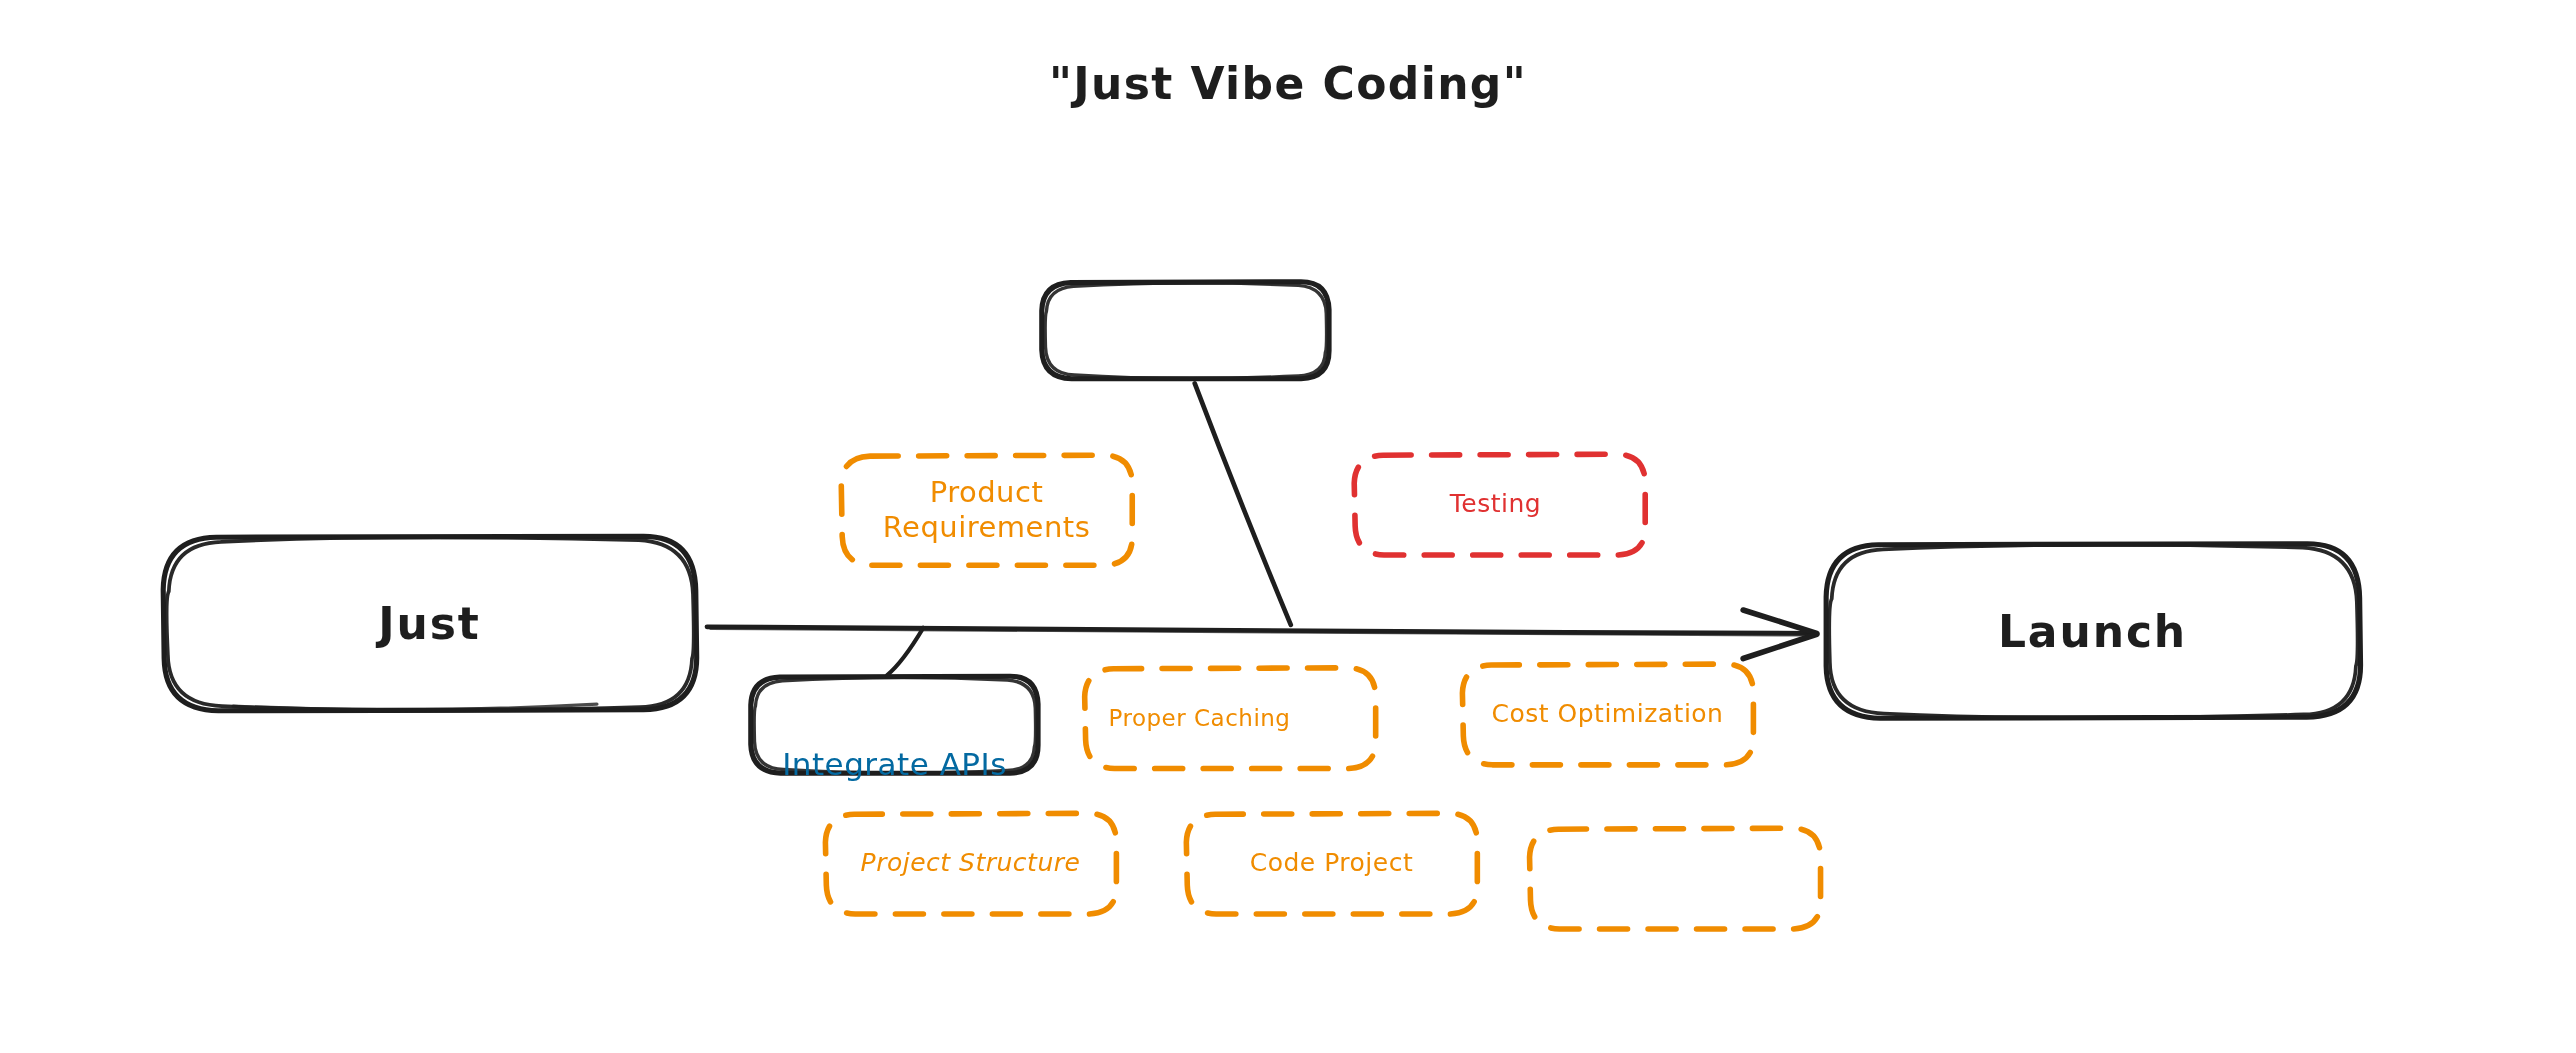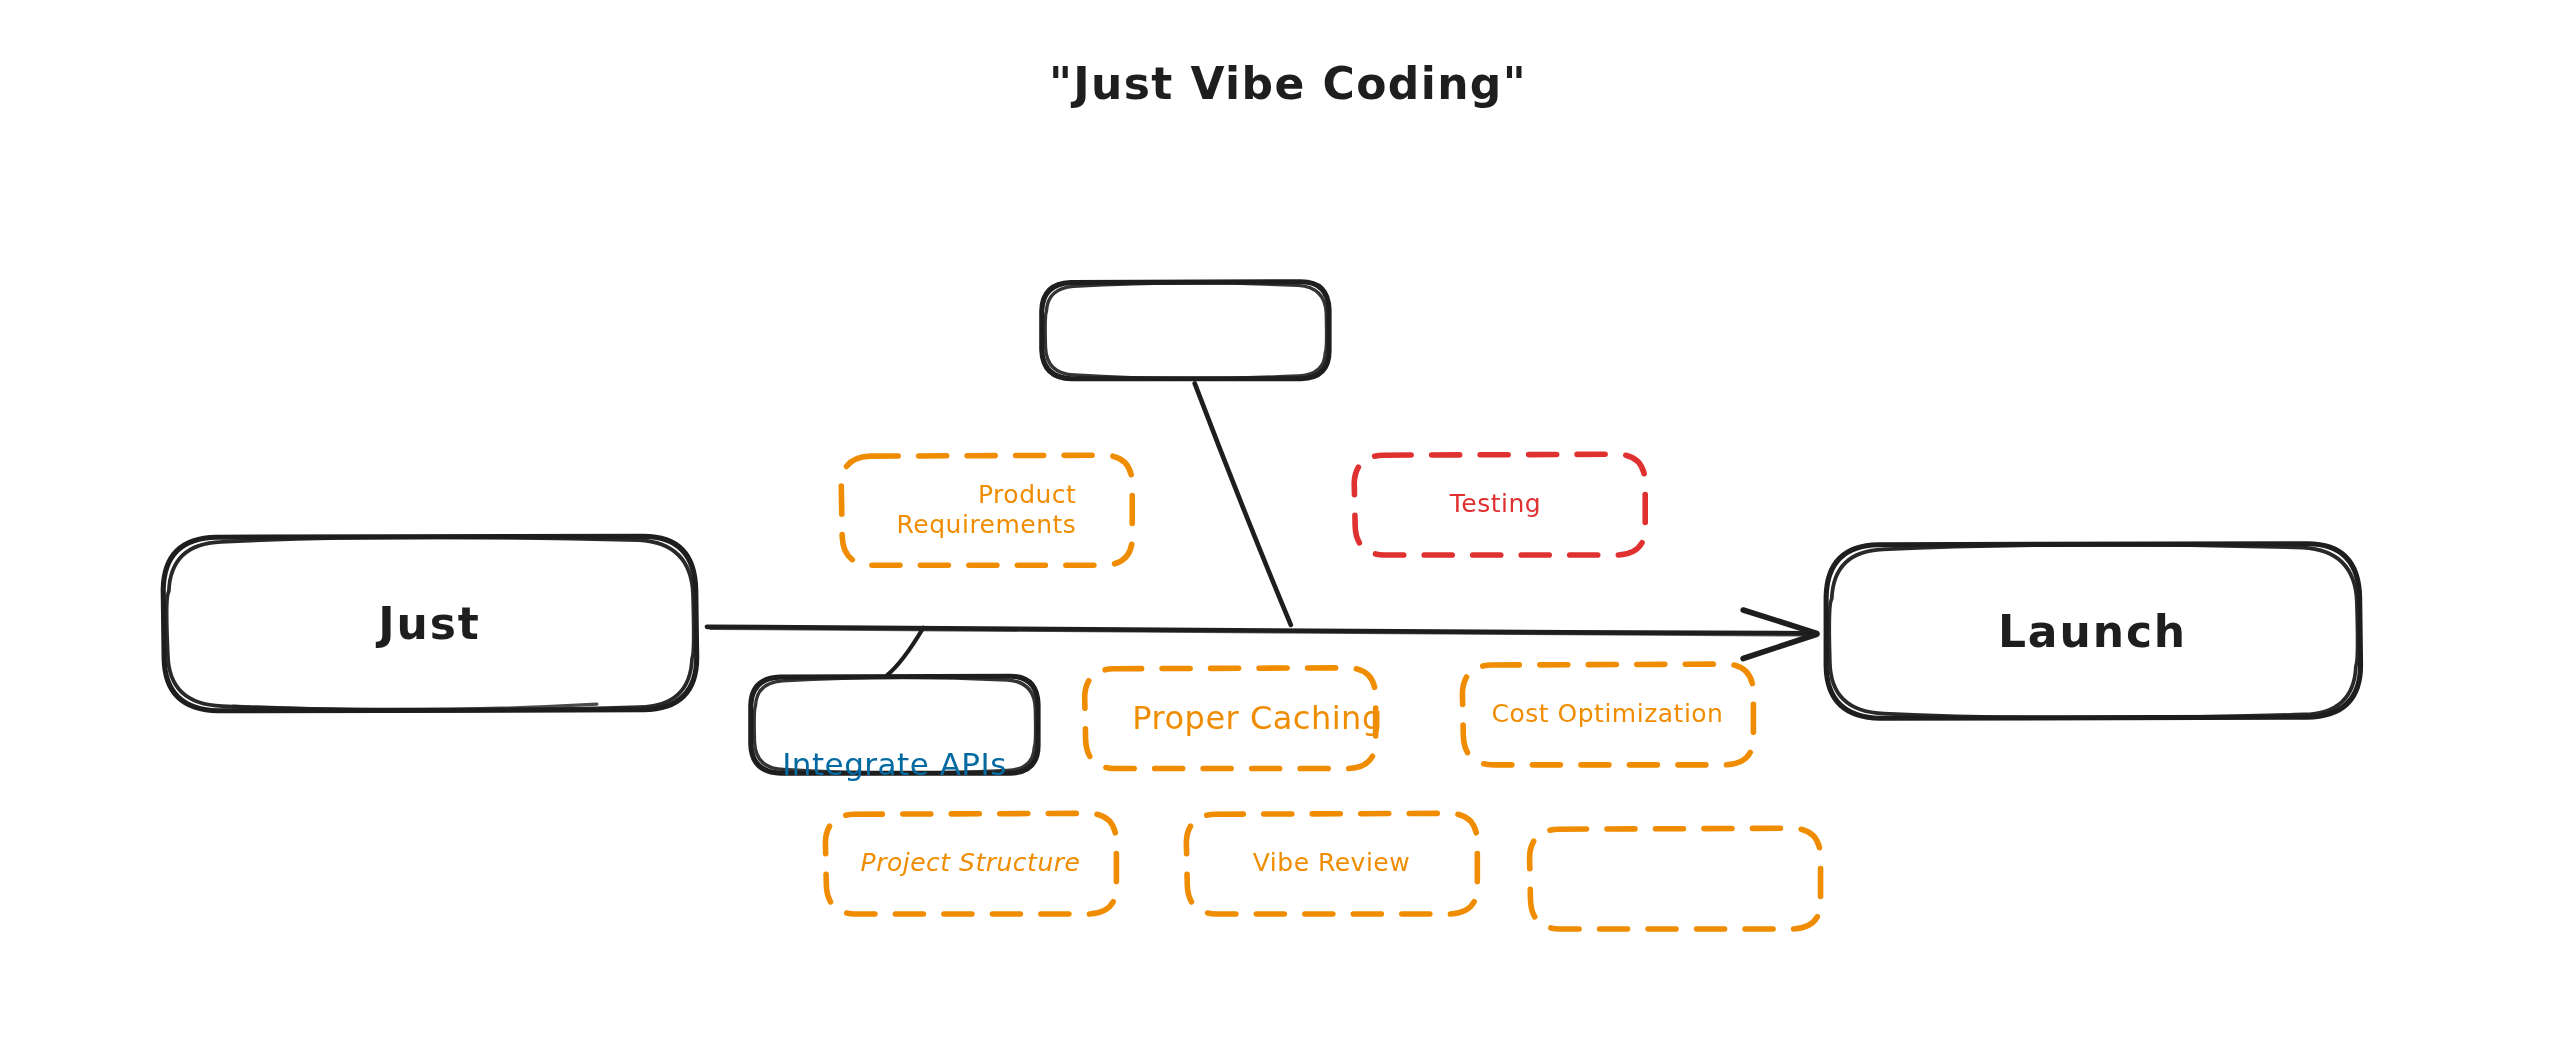--- a/index.html
+++ b/index.html
@@ -61,26 +61,26 @@
                  font-size: 44px; font-weight: 700; color: #1e1e1e; letter-spacing: 1.9px; }
   .node-launch { left: 1826px; top: 544px; width: 533px; height: 175px;
                  font-size: 44px; font-weight: 700; color: #1e1e1e; letter-spacing: 1.9px; }
 
   .node-dribbble { left: 1042px; top: 282px; width: 287px; height: 97px;
                    font-size: 25px; color: #1e1e1e; }
   .node-apis     { left: 751px;  top: 716px; width: 287px; height: 97px;
                    font-size: 31px; color: #0369a1; }
 
   .node-prodreq  { left: 841px;  top: 455px; width: 291px; height: 110px;
-                   font-size: 25px; color: #f08c00; text-align: right; }
+                   font-size: 29px; color: #f08c00; }
   .node-testing  { left: 1350px; top: 454px; width: 291px; height: 101px;
                    font-size: 25px; color: #e03131; }
 
-  .node-caching  { left: 1112px; top: 668px; width: 291px; height: 101px;
-                   font-size: 32px; color: #f08c00; }
+  .node-caching  { left: 1054px; top: 668px; width: 291px; height: 101px;
+                   font-size: 23px; color: #f08c00; }
   .node-cost     { left: 1462px; top: 664px; width: 291px; height: 101px;
                    font-size: 25px; color: #f08c00; text-align: center; }
 
   .node-structure{ left: 825px;  top: 813px; width: 291px; height: 101px;
                    font-size: 25px; color: #f08c00; font-style: italic; }
   .node-review   { left: 1186px; top: 813px; width: 291px; height: 101px;
                    font-size: 25px; color: #f08c00; }
   .node-component{ left: 1530px; top: 828px; width: 291px; height: 101px;
                    font-size: 25px; color: #f08c00; }
 </style>
@@ -171,17 +171,17 @@
 Requirements</div>
 
   <div class="lbl node-testing">Testing</div>
 
   <div class="lbl node-caching">Proper Caching</div>
 
   <div class="lbl node-cost">Cost Optimization</div>
 
   <div class="lbl node-structure">Project Structure</div>
 
-  <div class="lbl node-review">Vibe Review</div>
+  <div class="lbl node-review">Code Project</div>
 
 
 </div>
 
 
 </body></html>

